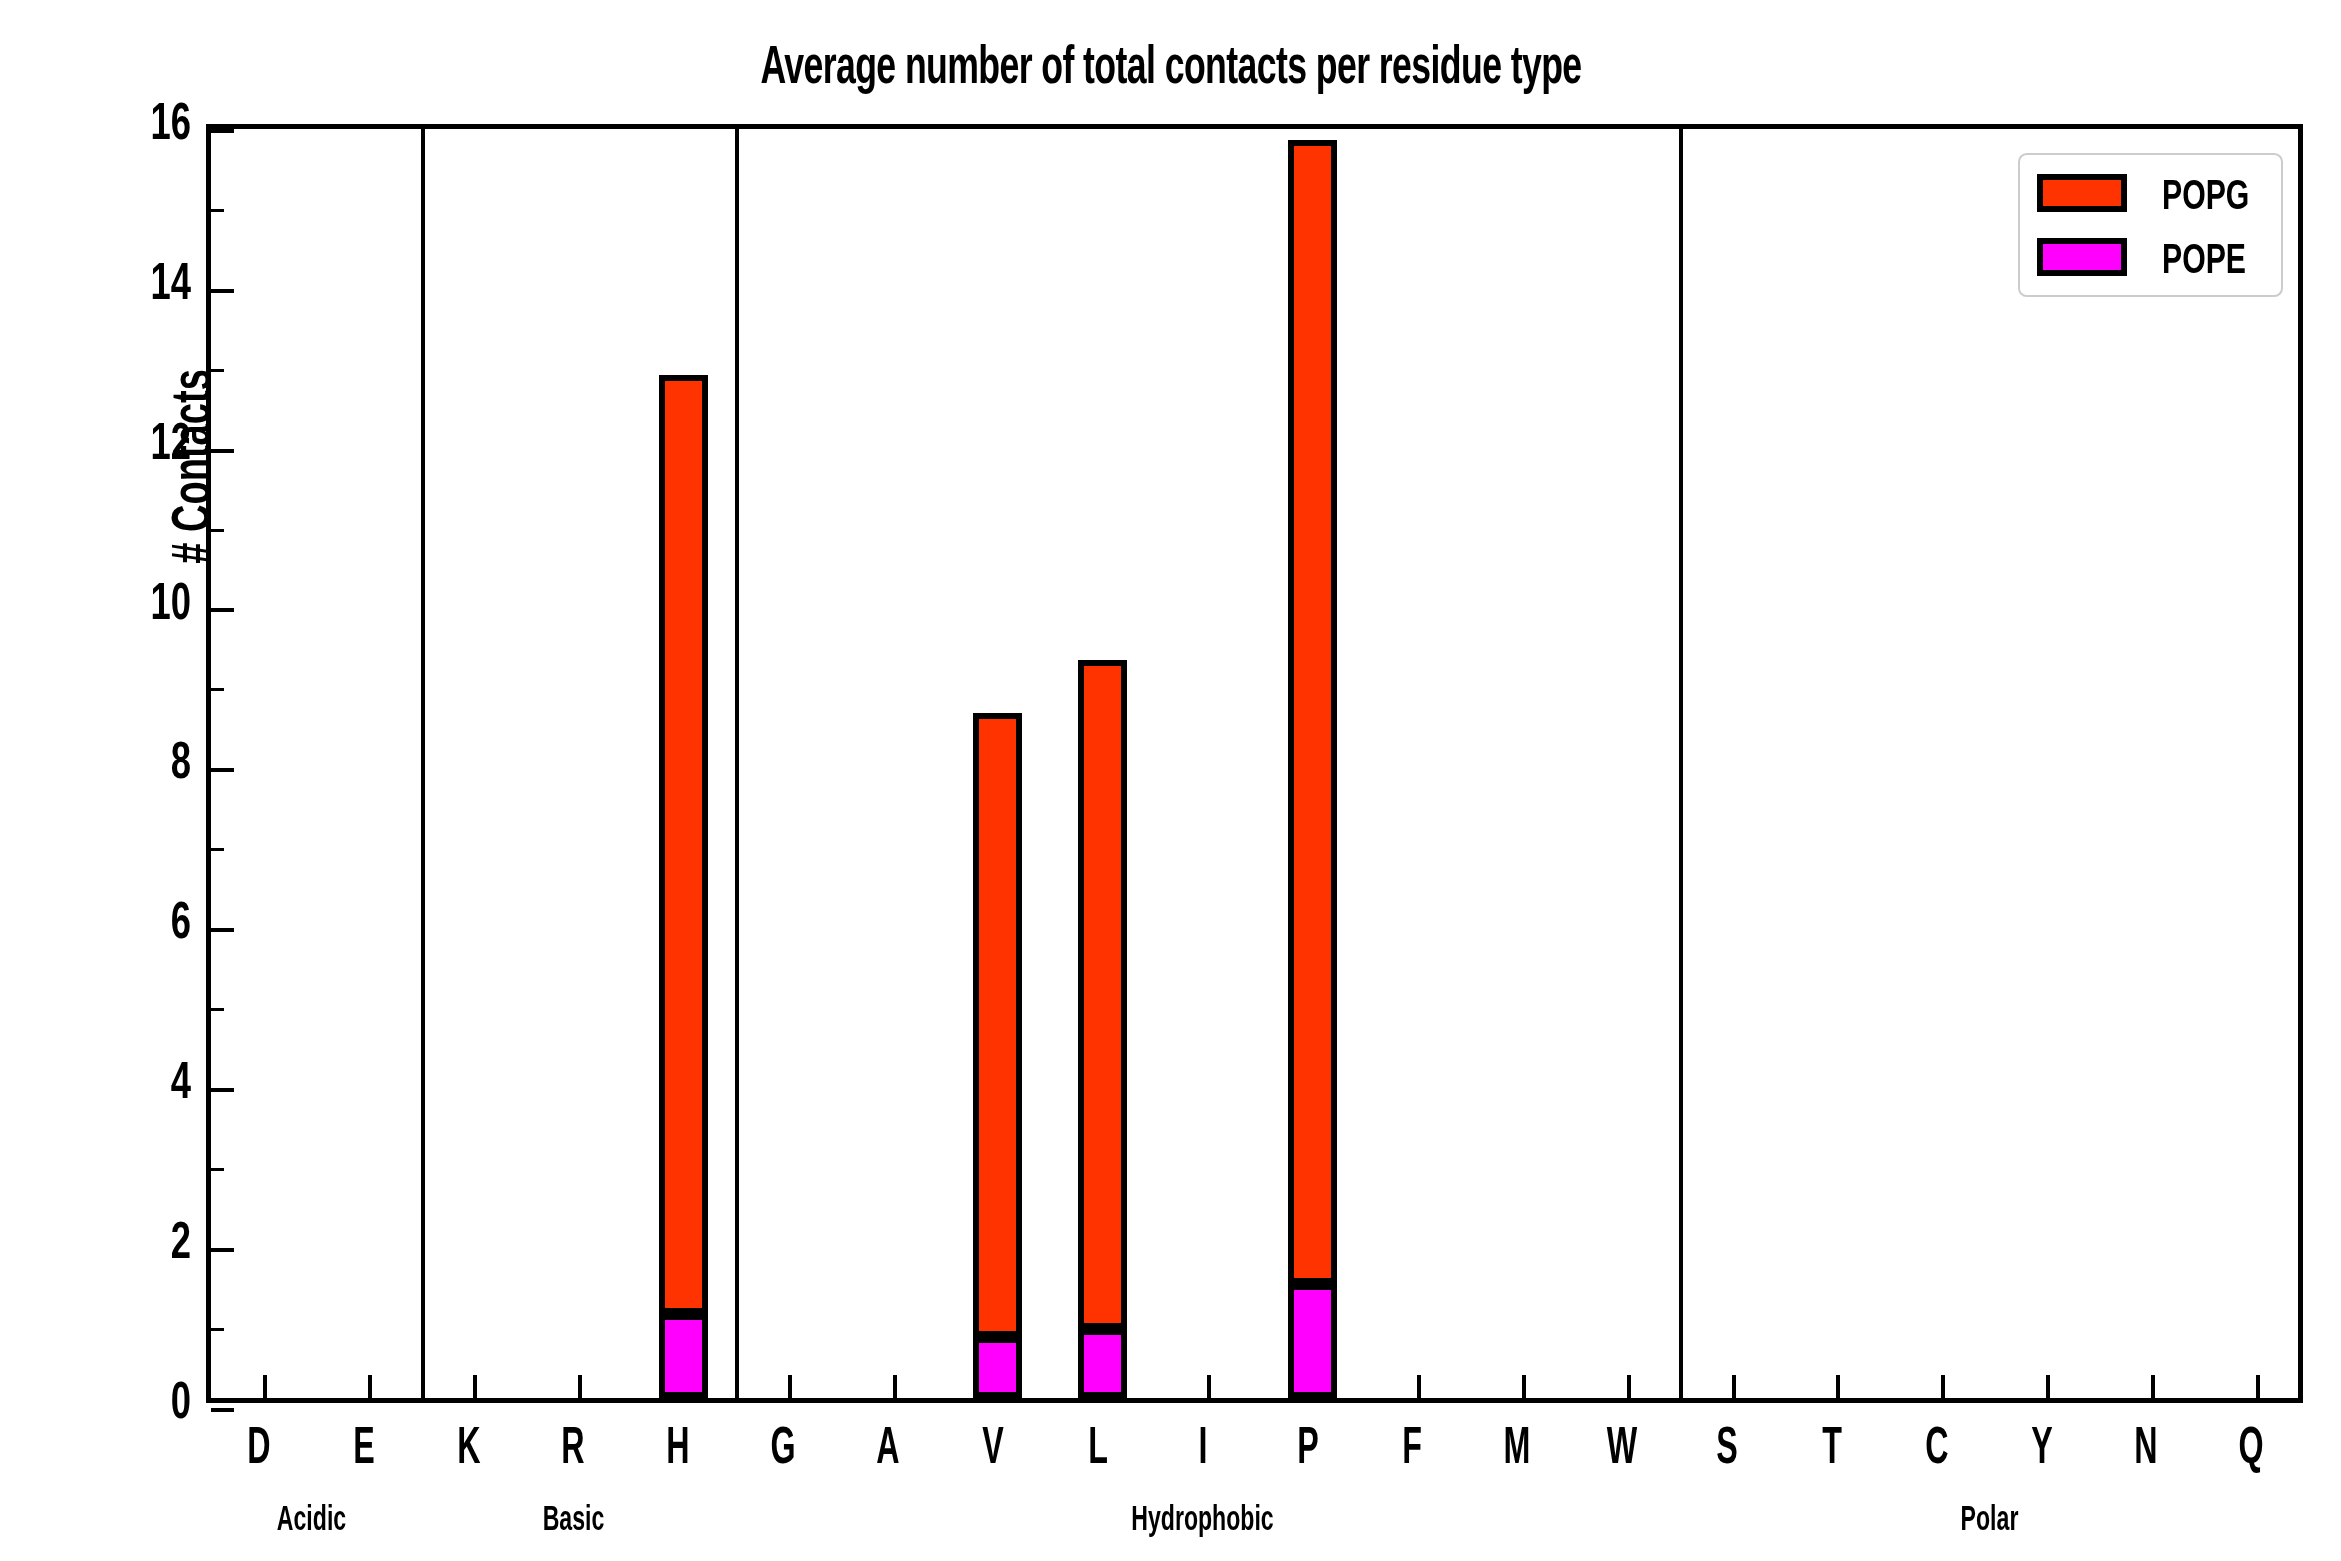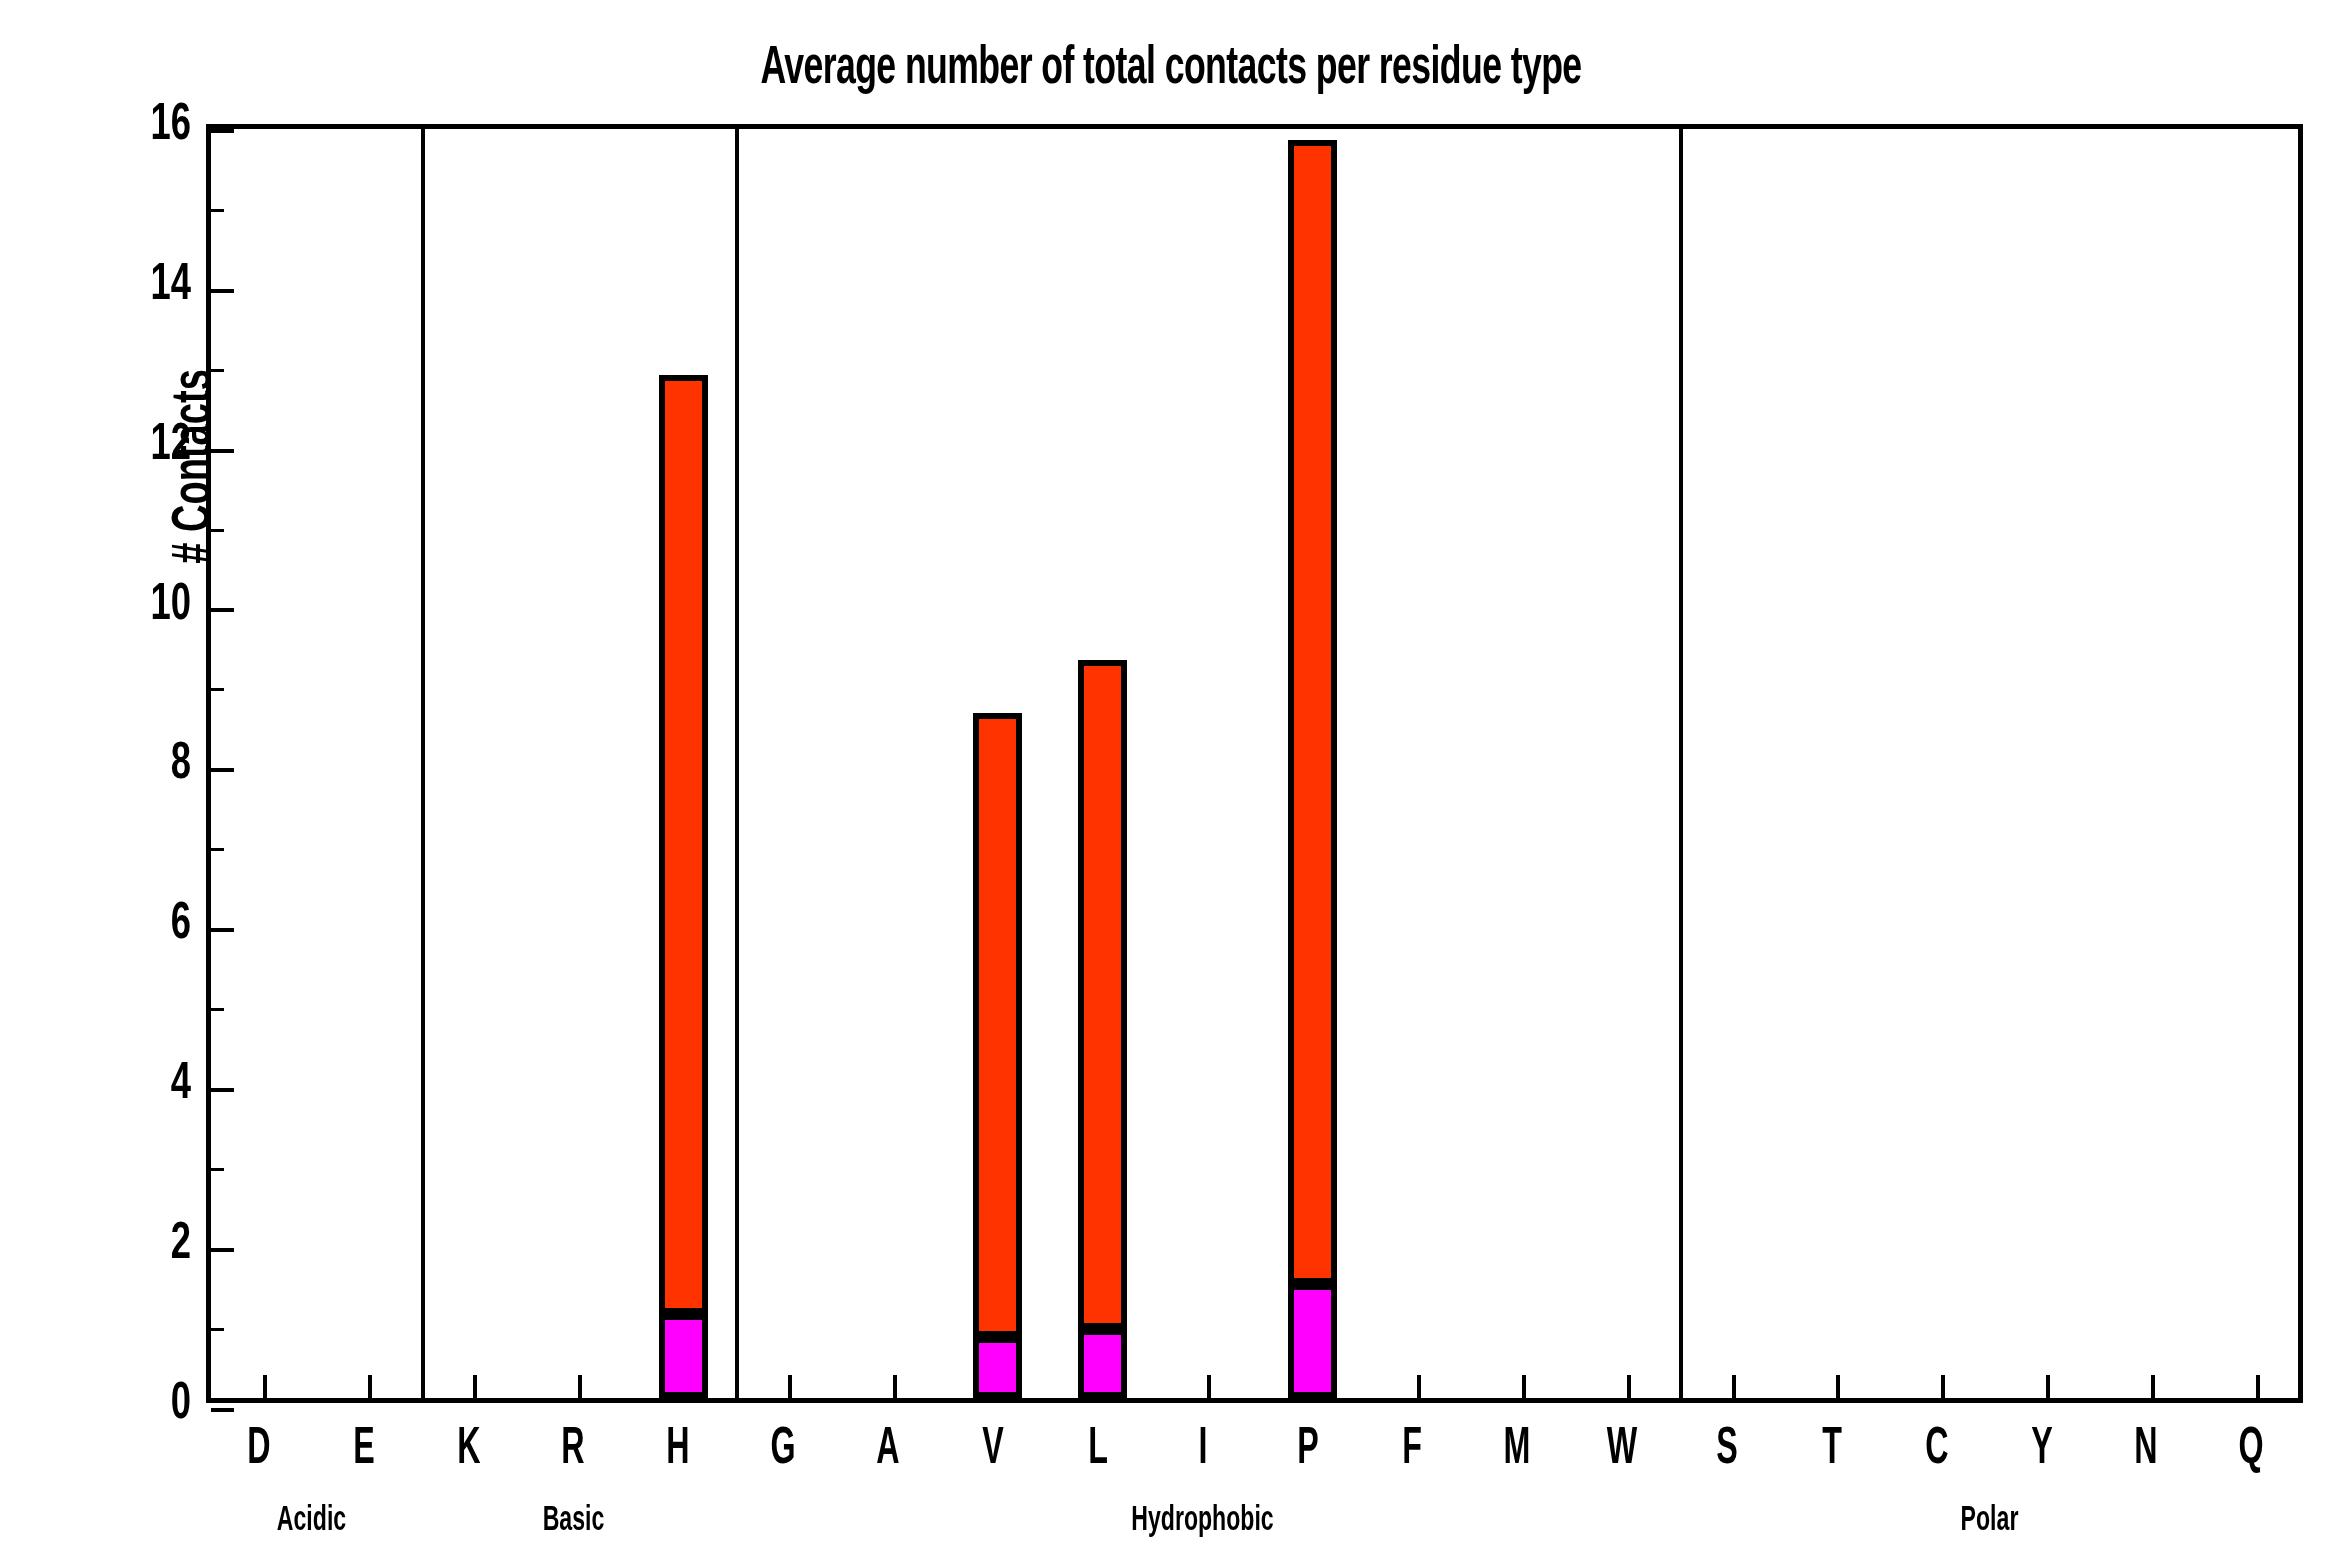--- a/index.html
+++ b/index.html
@@ -256,15 +256,25 @@
       <div class="xlabel" style="left: 2094px; top: 1415px;">N</div>
       <div class="xlabel" style="left: 2199px; top: 1415px;">Q</div>
     </div>
   <div id="group-labels-layer">
       <div class="grouplabel" style="left: 138px; top: 1498px;">Acidic</div>
       <div class="grouplabel" style="left: 400px; top: 1498px;">Basic</div>
       <div class="grouplabel" style="left: 1029px; top: 1498px;">Hydrophobic</div>
       <div class="grouplabel" style="left: 1816px; top: 1498px;">Polar</div>
     </div>
 
+  <div id="legend">
+    <div class="legend-row" style="top:19px;">
+      <span class="legend-swatch" style="background:#ff3300;"></span>
+      <span class="legend-text">POPG</span>
+    </div>
+    <div class="legend-row" style="top:83px;">
+      <span class="legend-swatch" style="background:#ff00ff;"></span>
+      <span class="legend-text">POPE</span>
+    </div>
+  </div>
 
 </div>
 
 
 </body></html>

